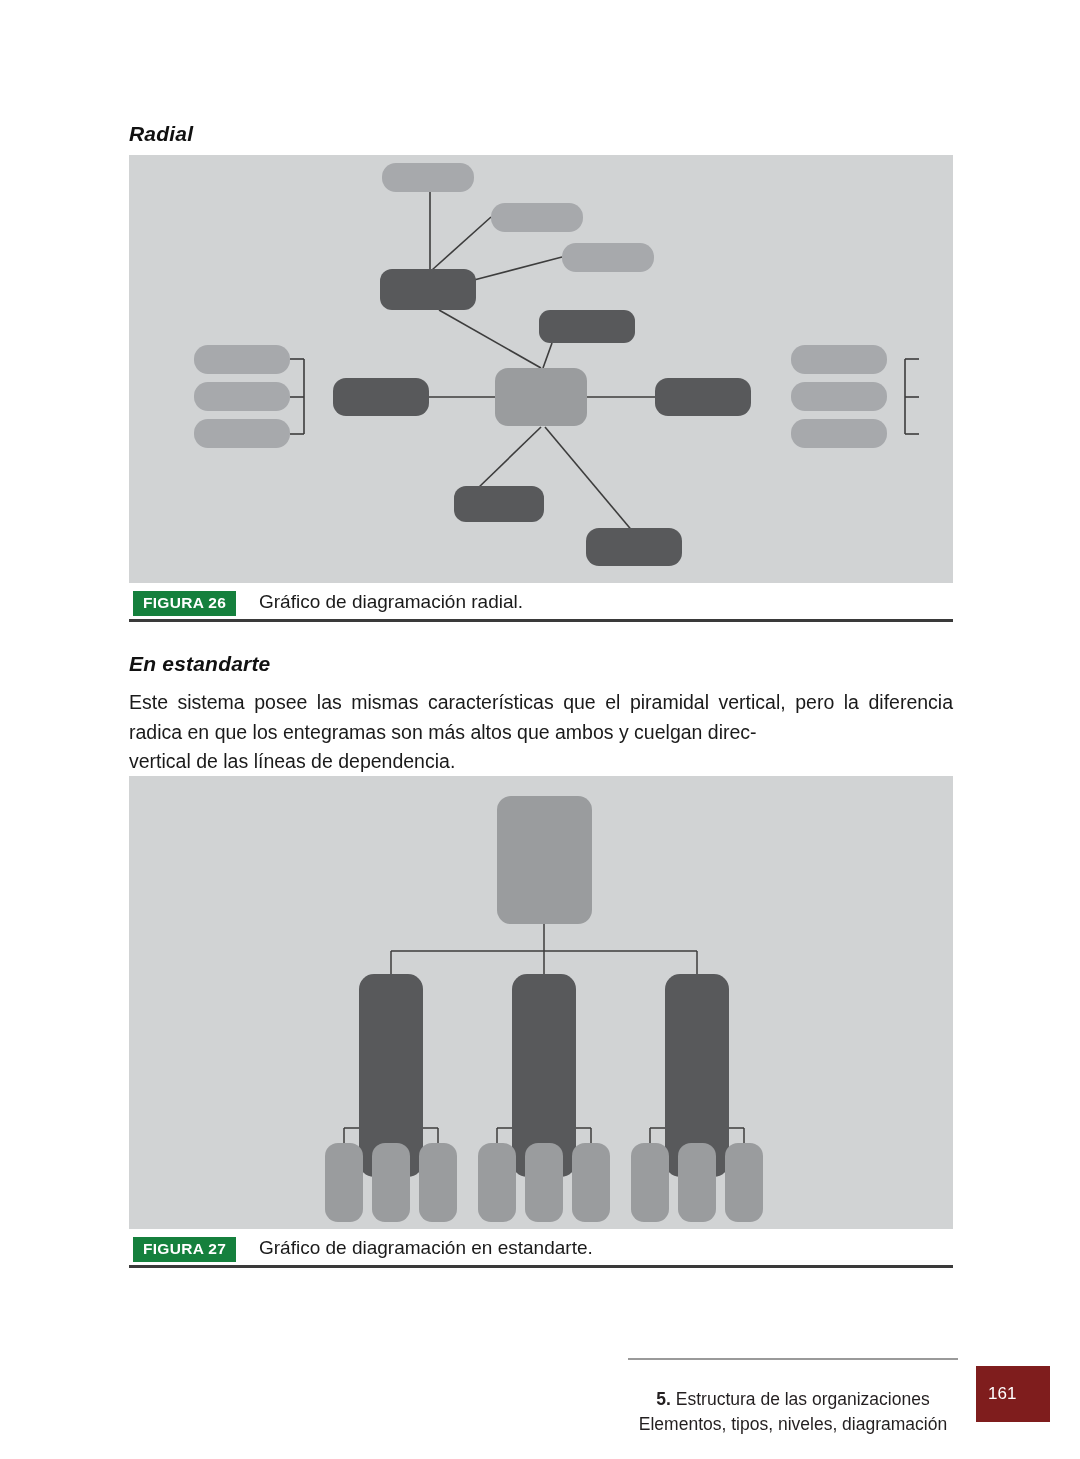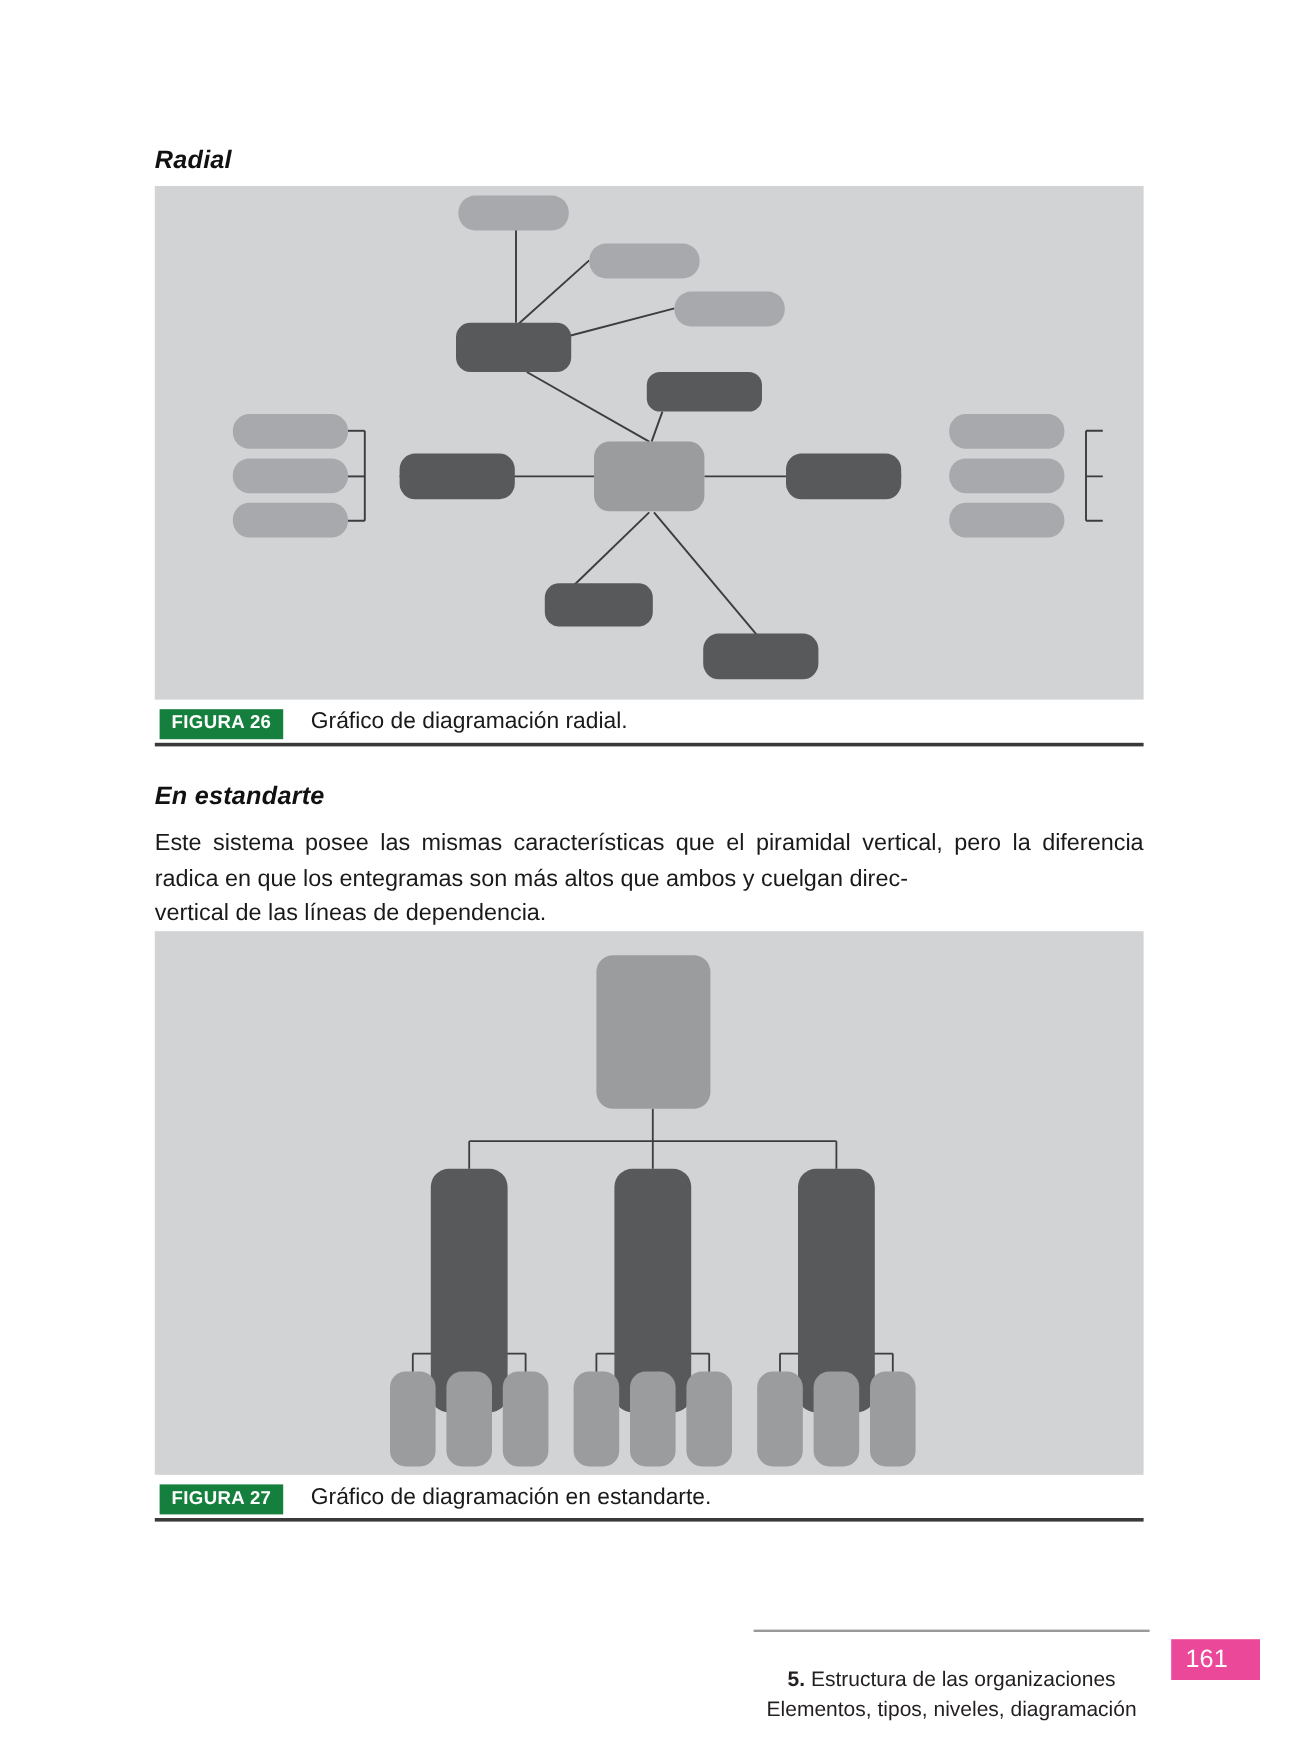--- a/index.html
+++ b/index.html
@@ -124,24 +124,24 @@
     line-height: 25px;
     color: #231f20;
     margin-top: 20px;
   }
   #footer-text b { font-weight: bold; }
   #page-number {
     position: absolute;
     left: 348px;
     top: 8px;
     width: 74px;
-    height: 34px;
-    background: #ec4899;
+    height: 56px;
+    background: #7f1d1d;
     color: #ffffff;
-    font-size: 21px;
+    font-size: 17px;
     display: flex;
     align-items: center;
     justify-content: flex-start;
     padding-left: 12px;
     box-sizing: border-box;
   }
 </style>
 </head>
 <body>
 

